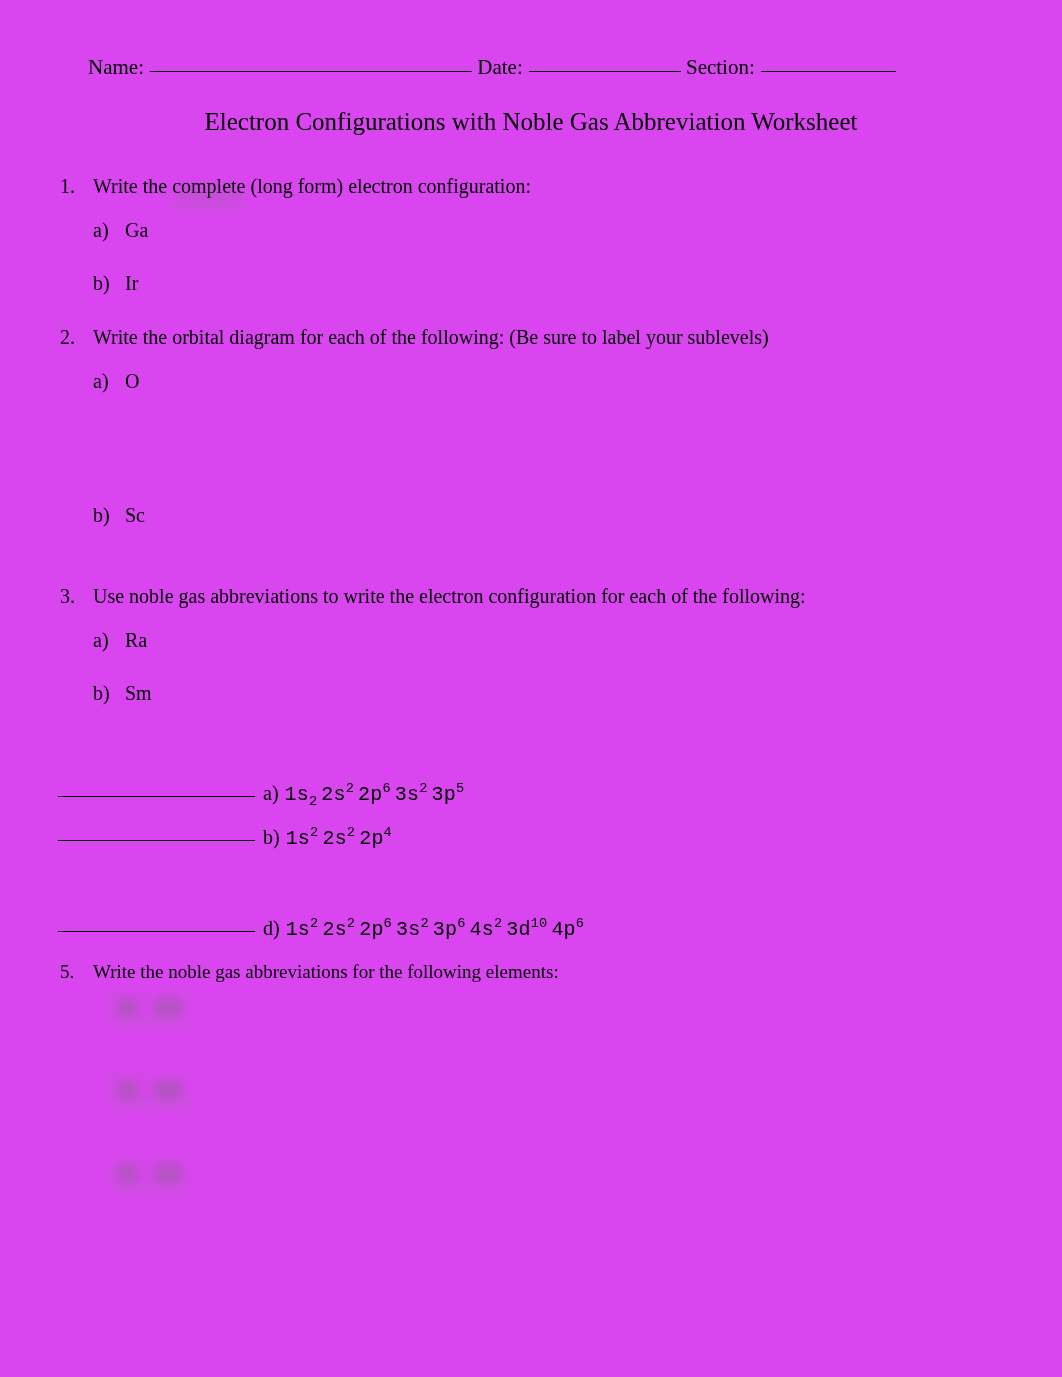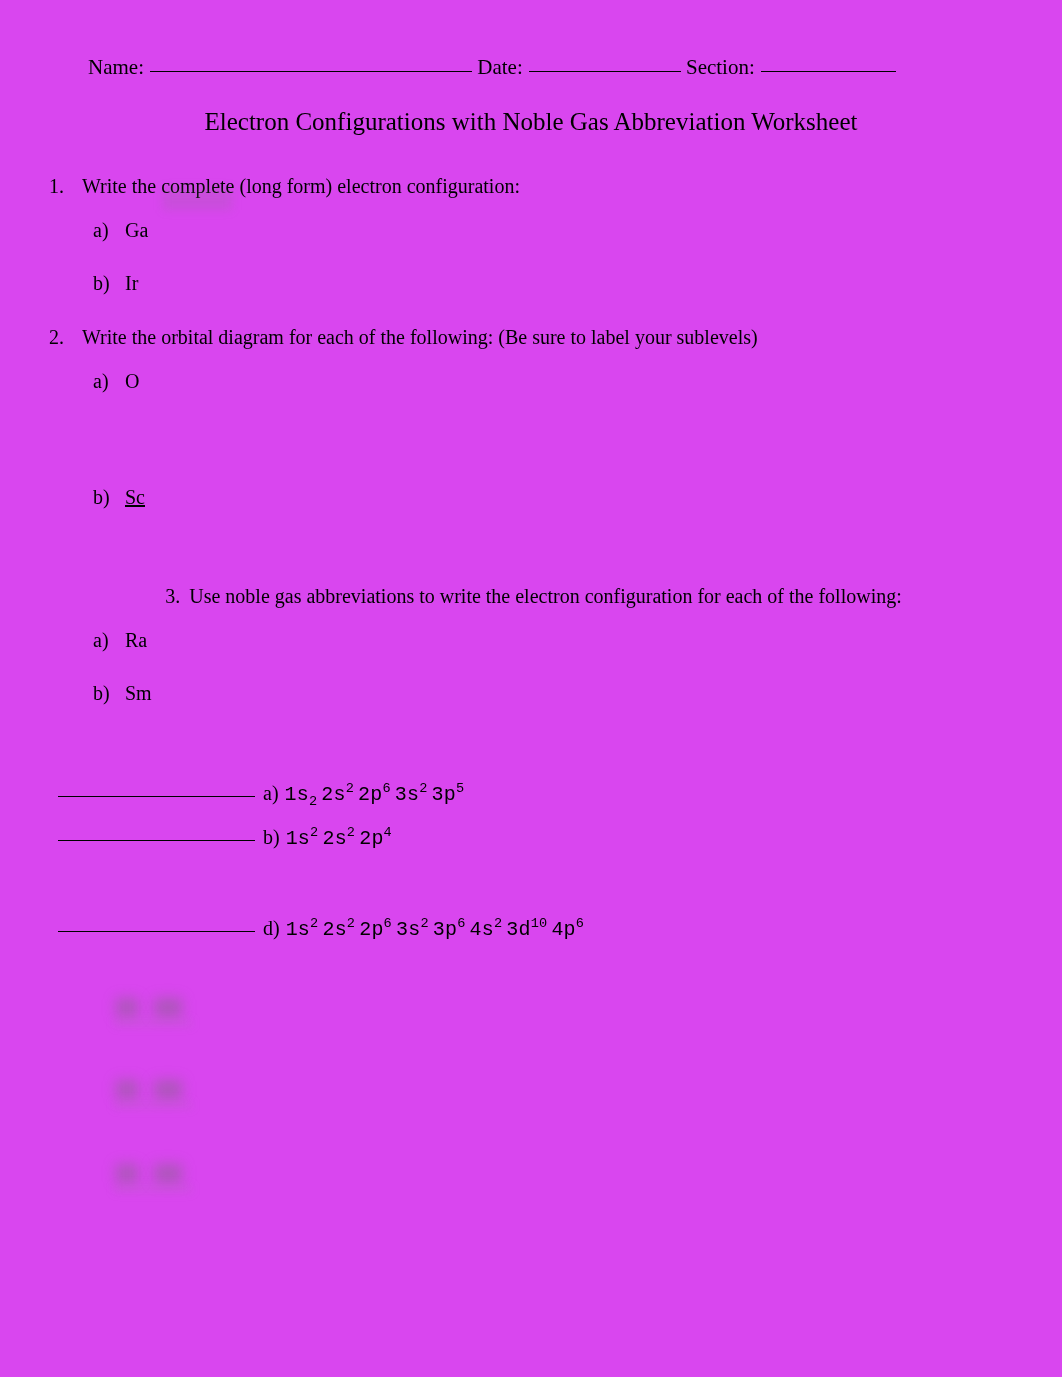--- a/index.html
+++ b/index.html
@@ -48,21 +48,21 @@
     left: 0;
     width: 1062px;
     text-align: center;
     font-size: 25px;
     line-height: 1.1;
   }
 
   
   .q {
     position: absolute;
-    left: 49px;
+    left: 60px;
     width: 960px;
     font-size: 20px;
     line-height: 1.15;
     white-space: nowrap;
   }
   .q-num {
     display: inline-block;
     width: 33px;
   }
   .q-text { }
@@ -167,25 +167,25 @@
   <div class="sub" style="top:272px;">
     <span class="sub-letter">b)</span><span>Ir</span>
   </div>
 
   <div class="q" style="top:326px;">
     <span class="q-num">2.</span><span class="q-text">Write the orbital diagram   for each of the following:  (Be sure to label your sublevels)</span>
   </div>
   <div class="sub" style="top:370px;">
     <span class="sub-letter">a)</span><span>O</span>
   </div>
-  <div class="sub" style="top:486px;text-decoration:underline;">
+  <div class="sub" style="top:504px;">
     <span class="sub-letter">b)</span><span>Sc</span>
   </div>
 
-  <div class="q" style="top:585px;text-align:center;">
+  <div class="q" style="top:585px;">
     <span class="q-num">3.</span><span class="q-text">Use noble gas abbreviations   to write the electron configuration for each of the following:</span>
   </div>
   <div class="sub" style="top:629px;">
     <span class="sub-letter">a)</span><span>Ra</span>
   </div>
   <div class="sub" style="top:682px;">
     <span class="sub-letter">b)</span><span>Sm</span>
   </div>
 
 
@@ -195,20 +195,23 @@
 
   <div class="blank-row" style="top:826px;">
     <span class="answer-rule"></span><span class="cfg-letter">b)</span><span class="cfg"><span class="orb">1s<sup>2</sup></span><span class="orb">2s<sup>2</sup></span><span class="orb">2p<sup>4</sup></span></span>
   </div>
 
 
   <div class="blank-row" style="top:917px;">
     <span class="answer-rule"></span><span class="cfg-letter">d)</span><span class="cfg"><span class="orb">1s<sup>2</sup></span><span class="orb">2s<sup>2</sup></span><span class="orb">2p<sup>6</sup></span><span class="orb">3s<sup>2</sup></span><span class="orb">3p<sup>6</sup></span><span class="orb">4s<sup>2</sup></span><span class="orb">3d<sup>10</sup></span><span class="orb">4p<sup>6</sup></span></span>
   </div>
 
+  <div class="q" style="top:961px; font-size:19px;">
+    <span class="q-num">5.</span><span class="q-text">Write the noble gas abbreviations for the following elements:</span>
+  </div>
 
   <div class="redacted" style="top:994px;">
     <span class="blob blob-a"></span>
     <span class="blob blob-b"></span>
     <span class="blob-tail"></span>
   </div>
   <div class="redacted" style="top:1076px;">
     <span class="blob blob-a"></span>
     <span class="blob blob-b"></span>
     <span class="blob-tail"></span>

